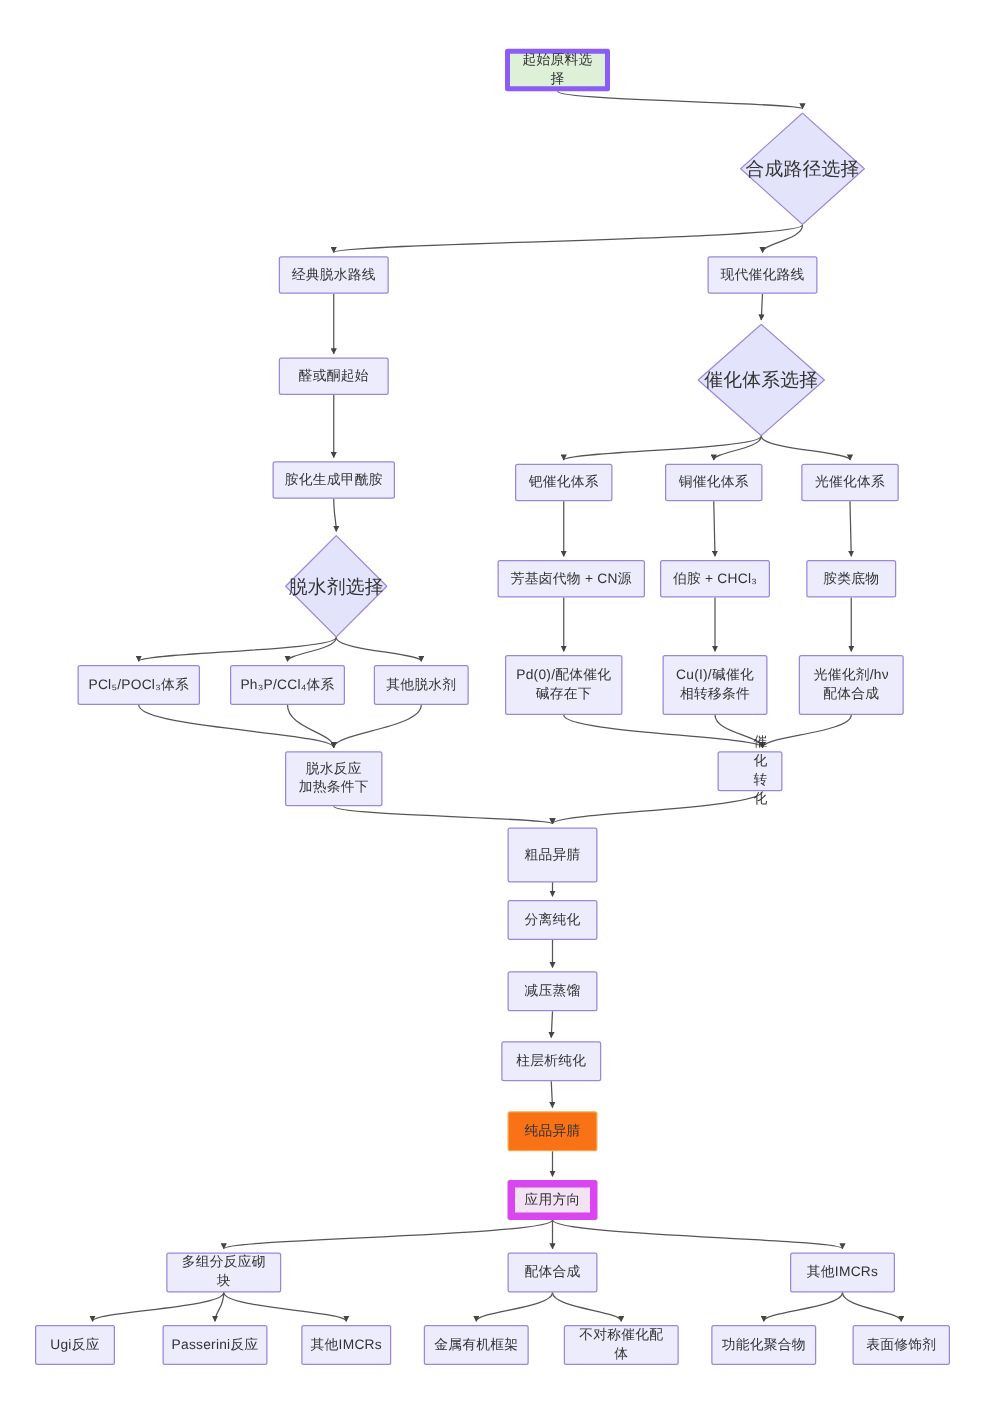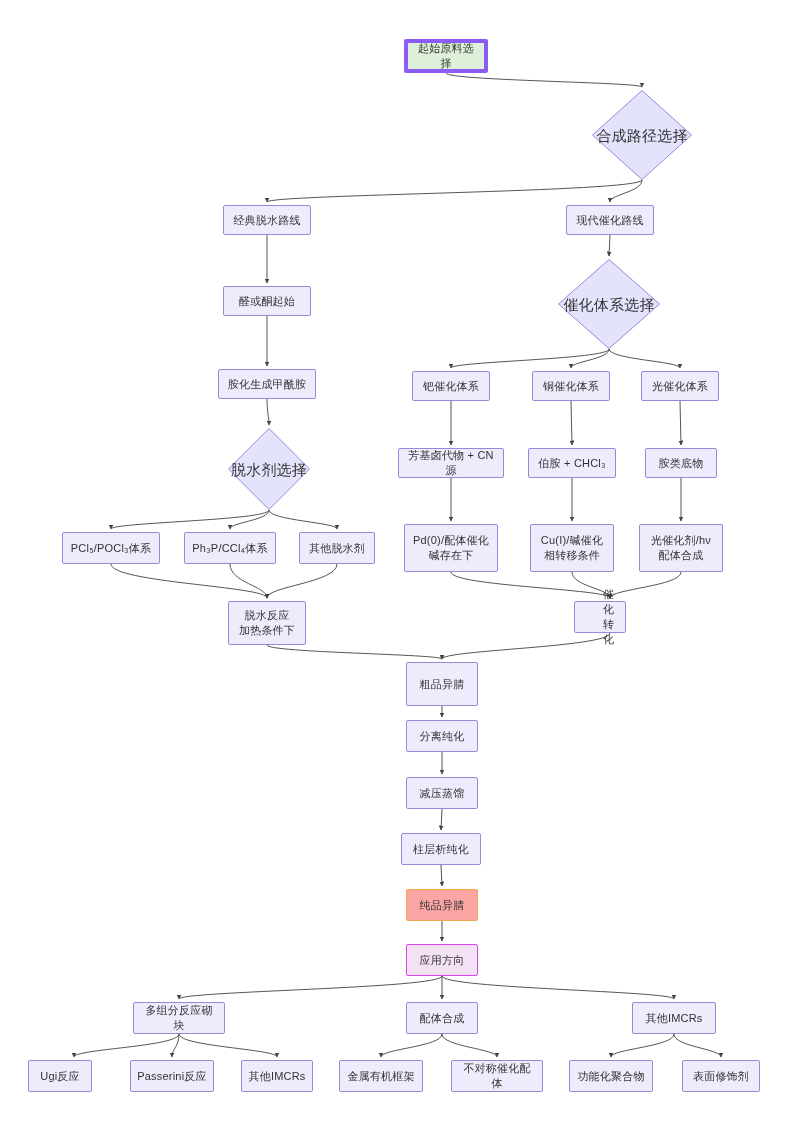--- a/index.html
+++ b/index.html
@@ -44,25 +44,25 @@
     background: #ececfc;
     border-radius: 2px;
     padding: 2px 6px;
   }
   .node.start {
     border: 4px solid #8b5cf6;
     background: #dff0d8;
   }
   .node.product {
     border: 1px solid #efa94a;
-    background: #fca5a5;
+    background: #f97316;
     align-items: center;
   }
   .node.application {
-    border: 1px solid #d946ef;
+    border: 6px solid #d946ef;
     background: #f3e2f3;
   }
   .node.decision {
     border: none;
     background: transparent;
   }
   .diamond-shape {
     position: absolute;
     left: 0;
     top: 0;
@@ -143,21 +143,21 @@
       <div class="node decision" style="left: 558px; top: 259px; width: 102px; height: 90px;"><svg class="diamond-shape" viewBox="0 0 102 90" preserveAspectRatio="none">
           <polygon points="51,0.5 101.5,45 51,89.5 0.5,45" fill="#e3e3fb" stroke="#9b86d9" stroke-width="1"></polygon>
         </svg><span class="diamond-label">催化体系选择</span></div>
       <div class="node rect" style="left: 218px; top: 369px; width: 98px; height: 30px;"><span>胺化生成甲酰胺</span></div>
       <div class="node rect" style="left: 412px; top: 371px; width: 78px; height: 30px;"><span>钯催化体系</span></div>
       <div class="node rect" style="left: 532px; top: 371px; width: 78px; height: 30px;"><span>铜催化体系</span></div>
       <div class="node rect" style="left: 641px; top: 371px; width: 78px; height: 30px;"><span>光催化体系</span></div>
       <div class="node decision" style="left: 228px; top: 428px; width: 82px; height: 82px;"><svg class="diamond-shape" viewBox="0 0 82 82" preserveAspectRatio="none">
           <polygon points="41,0.5 81.5,41 41,81.5 0.5,41" fill="#e3e3fb" stroke="#9b86d9" stroke-width="1"></polygon>
         </svg><span class="diamond-label">脱水剂选择</span></div>
-      <div class="node rect" style="left: 398px; top: 448px; width: 106px; height: 30px;"><span>芳基卤代物 + CN源</span></div>
+      <div class="node rect" style="left: 398px; top: 448px; width: 118px; height: 30px;"><span>芳基卤代物 + CN源</span></div>
       <div class="node rect" style="left: 528px; top: 448px; width: 88px; height: 30px;"><span>伯胺 + CHCl₃</span></div>
       <div class="node rect" style="left: 645px; top: 448px; width: 72px; height: 30px;"><span>胺类底物</span></div>
       <div class="node rect" style="left: 62px; top: 532px; width: 98px; height: 32px;"><span>PCl₅/POCl₃体系</span></div>
       <div class="node rect" style="left: 184px; top: 532px; width: 92px; height: 32px;"><span>Ph₃P/CCl₄体系</span></div>
       <div class="node rect" style="left: 299px; top: 532px; width: 76px; height: 32px;"><span>其他脱水剂</span></div>
       <div class="node rect" style="left: 404px; top: 524px; width: 94px; height: 48px;"><span>Pd(0)/配体催化
 碱存在下</span></div>
       <div class="node rect" style="left: 530px; top: 524px; width: 84px; height: 48px;"><span>Cu(I)/碱催化
 相转移条件</span></div>
       <div class="node rect" style="left: 639px; top: 524px; width: 84px; height: 48px;"><span>光催化剂/hν

